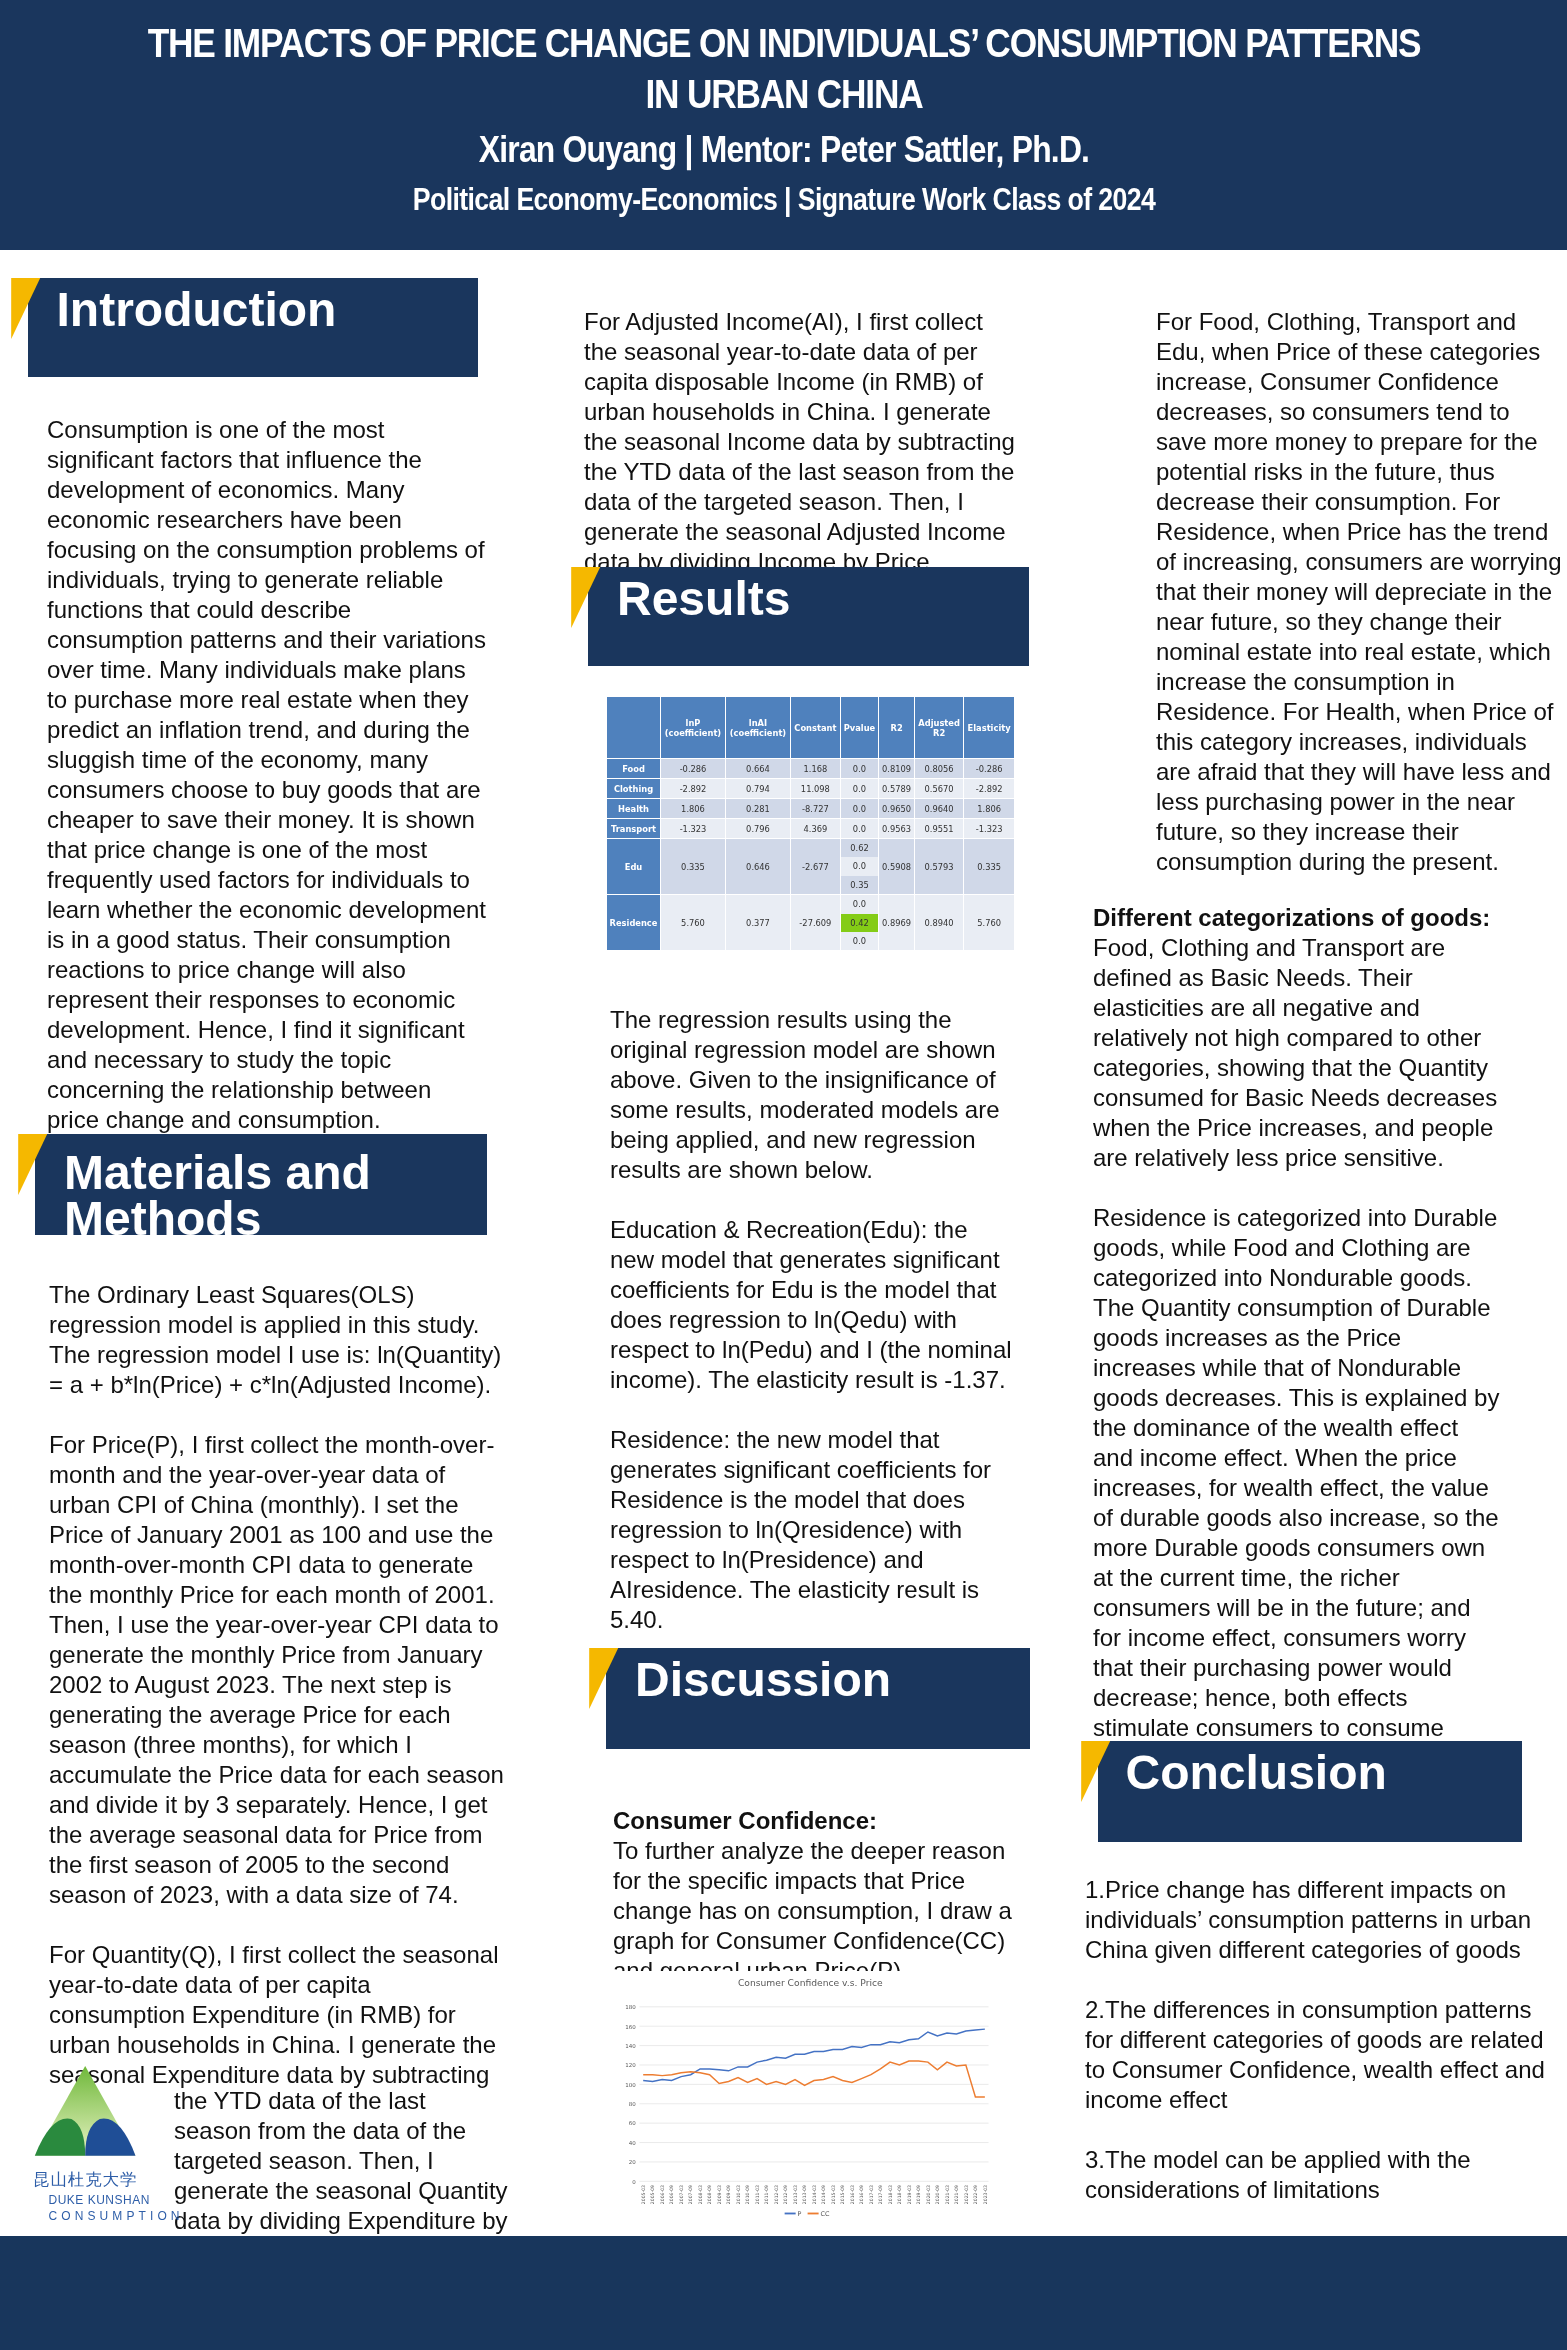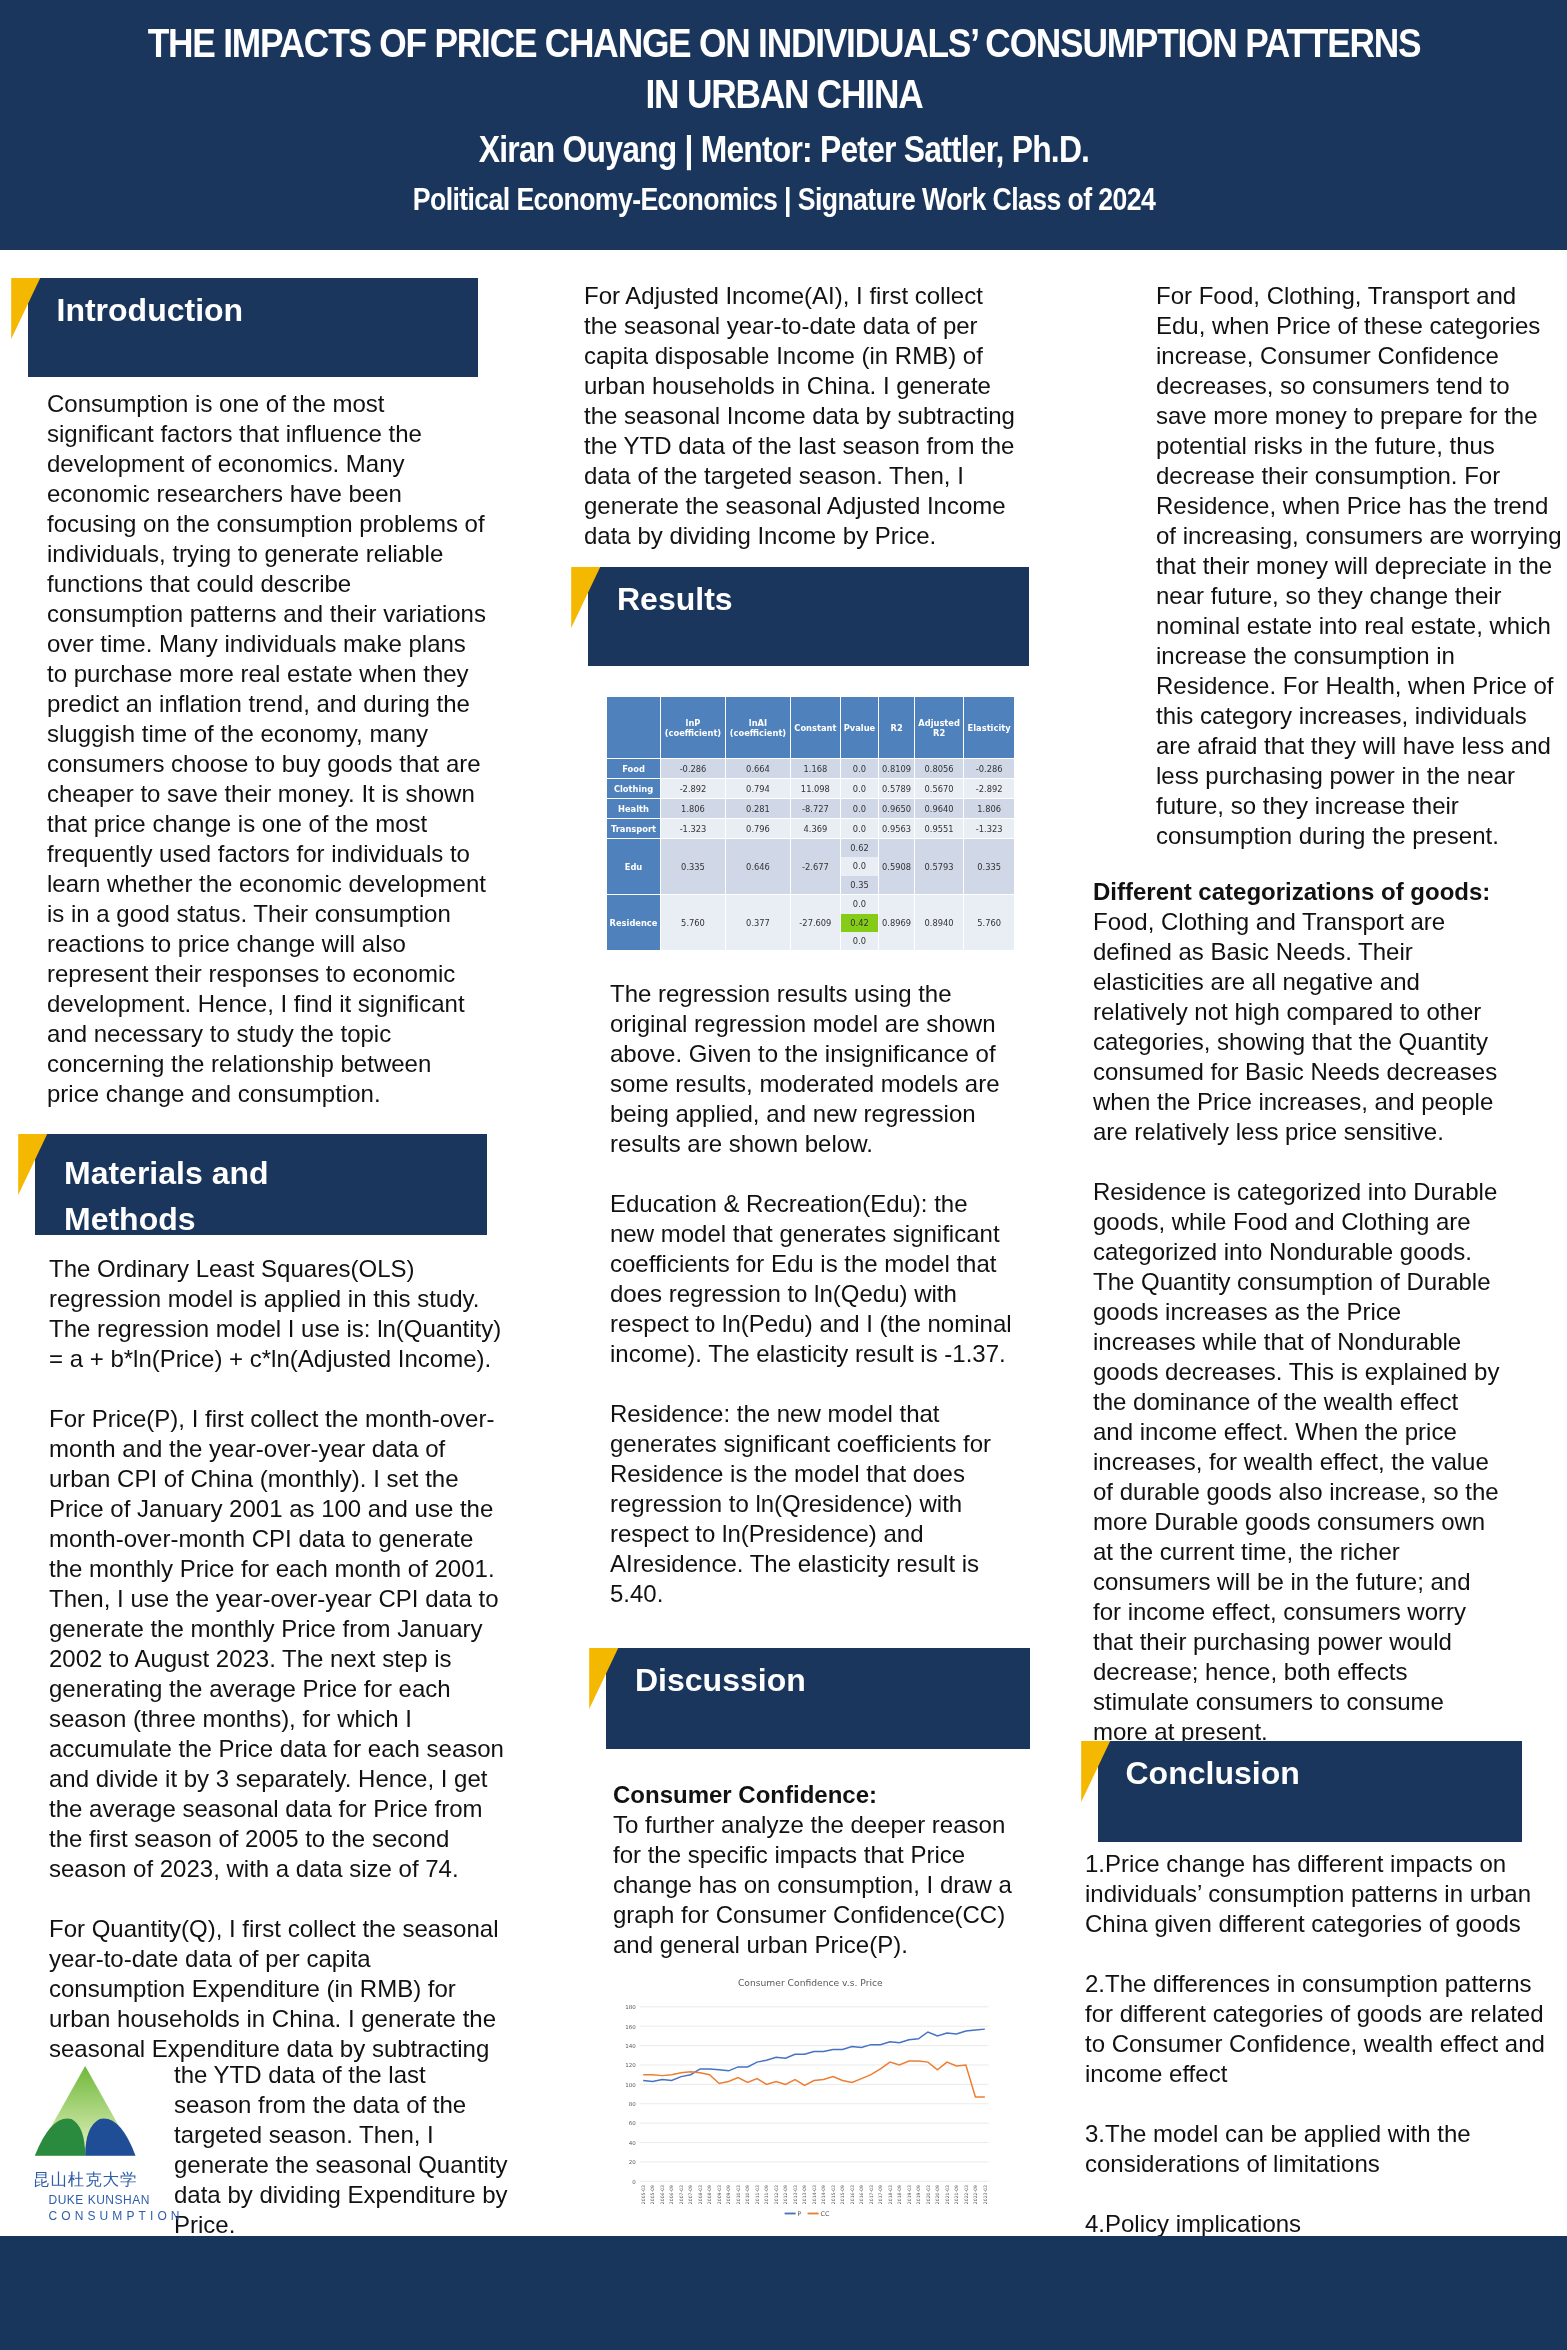--- a/index.html
+++ b/index.html
@@ -8,23 +8,23 @@
 
   .header { position: absolute; left: 0; top: 0; width: 1568px; height: 250px; background: #1a365d; text-align: center; color: #fff; }
   .header .title { font-family: "Liberation Sans", sans-serif; font-weight: bold; font-size: 41px; line-height: 51px; padding-top: 18.4px; letter-spacing: -1.4px; transform: scaleX(0.86); transform-origin: center; white-space: pre-line; }
   .header .author { font-weight: bold; font-size: 37px; line-height: 48px; margin-top: 5.5px; letter-spacing: -0.9px; transform: scaleX(0.86); }
   .header .sub { font-weight: bold; font-size: 31px; line-height: 42px; margin-top: 5.5px; letter-spacing: -0.7px; transform: scaleX(0.86); }
 
   .footer { position: absolute; left: 0; top: 2236px; width: 1568px; height: 115px; background: #18365c; }
   .sec-head { position: absolute; background: #1a365d; color: #fff; font-weight: bold; }
   .sec-head .flag { position: absolute; left: -16.5px; top: 0; width: 0; height: 0; border-left: 15.6px solid transparent; border-right: 15.6px solid transparent; border-top: 62px solid #f5b800; transform: translateX(-1.8px); }
   .sec-head .flag { left: -14.7px; border-left: 0; border-right: 29px solid transparent; border-top: 61px solid #f5b800; }
-  .sec-head .label { position: absolute; left: 29px; top: 9.2px; font-size: 32px; line-height: 46px; white-space: pre-line; }
-
-  .body-text { position: absolute; font-size: 24px; line-height: 30px; white-space: pre-line; }
+  .sec-head .label { position: absolute; left: 29px; top: 9.2px; font-size: 48px; line-height: 46px; white-space: pre-line; }
+
+  .body-text { position: absolute; font-size: 24px; line-height: 30px; white-space: pre-line; margin-top: 26px; }
   .body-text b { font-weight: bold; }
 
   
   .rtable { position: absolute; left: 606px; top: 696px; width: 409px; border-collapse: separate; border-spacing: 1.8px; font-family: "DejaVu Sans", sans-serif; font-size: 8.3px; text-align: center; }
   .rtable th { background: #4f81bd; color: #fff; font-weight: bold; padding: 1.8px; height: 61px; }
   .rtable td { padding: 1.8px; height: 19px; color: #333; }
   .rtable td.rowhead { background: #4f81bd; color: #fff; font-weight: bold; }
   .rtable tr.odd td { background: #d0d8e8; }
   .rtable tr.even td { background: #e9edf4; }
   .rtable tr.odd td.rowhead, .rtable tr.even td.rowhead { background: #4f81bd; }

